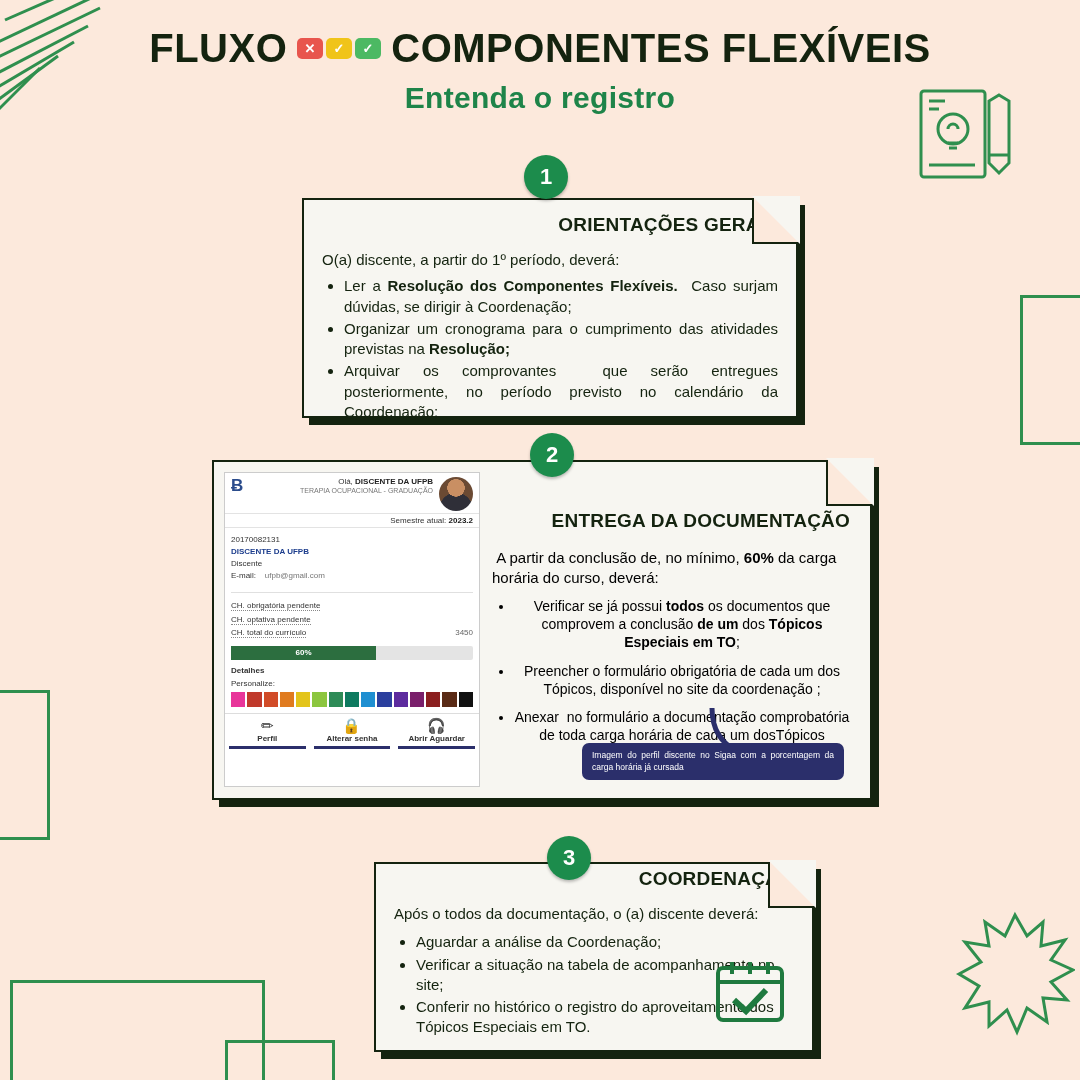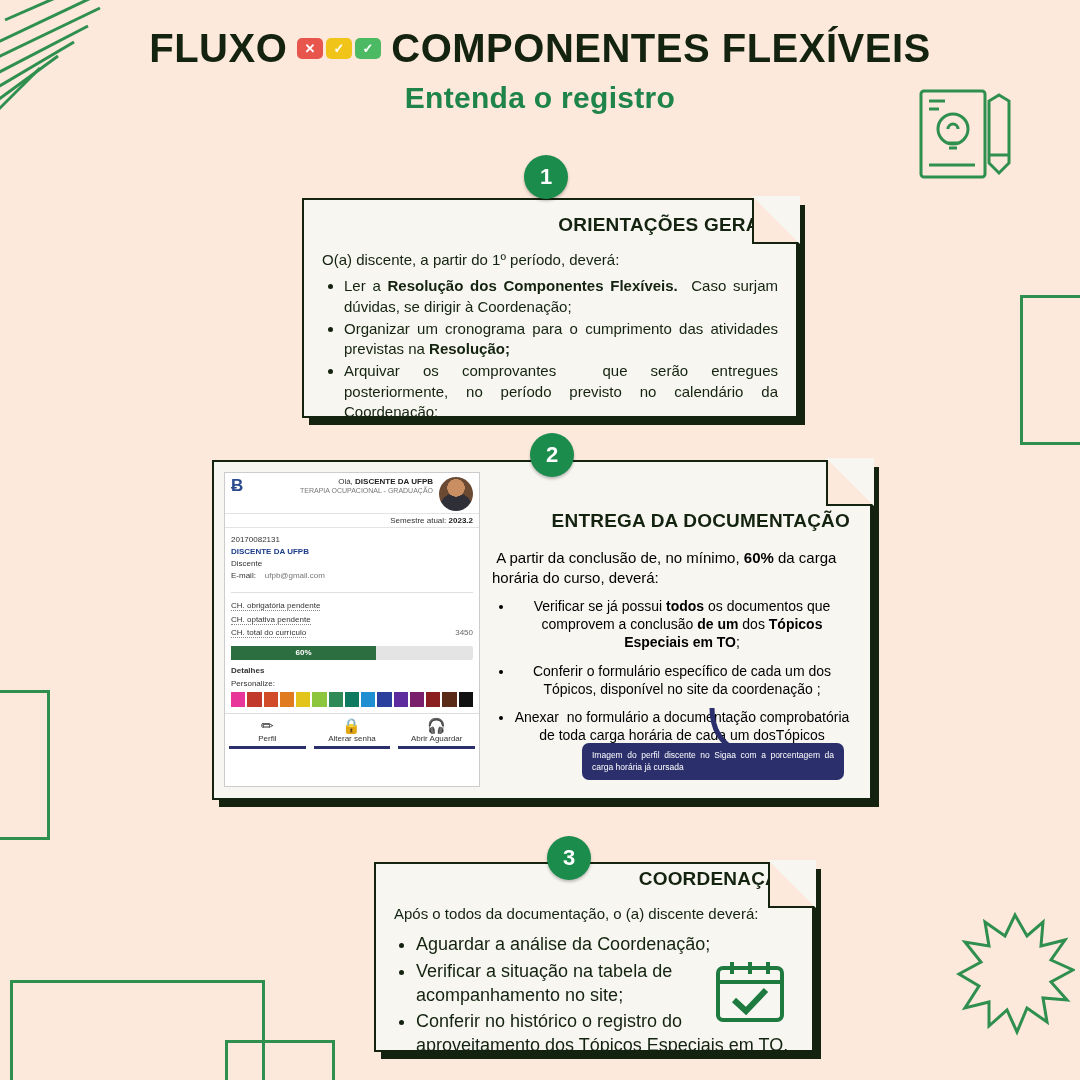--- a/index.html
+++ b/index.html
@@ -112,39 +112,39 @@
   .sig-ch .val { float: right; color: #666; }
   .sig-bar { margin: 4px 6px; height: 14px; background: #e4e4e4; border-radius: 2px; position: relative; }
   .sig-bar .fill { position: absolute; left: 0; top: 0; bottom: 0; width: 60%; background: #2c6e3f;
         color: #fff; font-size: 8px; display: flex; align-items: center; justify-content: center; font-weight: bold;}
   .sig-lbl { padding: 2px 6px; font-weight: bold; color: #333; }
   .sig-sw { display: flex; gap: 2px; padding: 2px 6px; }
   .sig-sw i { width: 16px; height: 15px; display: block; }
   .sig-actions { display: flex; border-top: 1px solid #ddd; margin-top: 4px; }
   .sig-act { flex: 1; text-align: center; padding: 4px 0 2px 0; }
   .sig-act .ico { font-size: 15px; line-height: 1.1; }
-  .sig-act .cap { font-size: 8px; color: #333; }
+  .sig-act .cap { font-size: 8px; color: #333; font-weight: bold; }
   .sig-act .bar2 { height: 3px; background: #2b2f6b; margin: 3px 4px 0 4px; }
 
   .card2-right { flex: 1; padding: 8px 10px 8px 12px; position: relative; }
   .card2-right .card-title { font-size: 19px; margin-top: 30px; }
   .card2-right .intro { font-size: 15px; margin-top: 16px; line-height: 1.3; }
   .card2-right ul.bullets { margin-top: 10px; font-size: 14px; text-align: center; }
   .card2-right ul.bullets li { margin-bottom: 10px; line-height: 1.3; }
   .callout {
     position: absolute; right: 16px; bottom: 8px; width: 262px;
     background: #2b2f6b; color: #fff; border-radius: 7px;
     font-size: 8.5px; padding: 7px 10px; text-align: justify; line-height: 1.35;
   }
   .arrow-svg { position: absolute; left: 228px; bottom: 14px; }
 
   
   #card3 { left: 374px; top: 862px; width: 440px; height: 190px; padding: 4px 18px; }
   #card3 .intro { margin-top: 14px; font-size: 15px; }
-  #card3 ul.bullets { margin-top: 8px; font-size: 18px; }
+  #card3 ul.bullets { margin-top: 8px; font-size: 15px; }
   .cal-icon { position: absolute; right: 24px; bottom: 24px; }
 </style>
 </head>
 <body>
 
 <svg class="deco deco-burst-tl" viewBox="0 0 210 190">
   <g stroke="#2f8f4e" stroke-width="3" fill="none">
     <path d="M140 14 L35 60"></path>
       <path d="M138 30 L28 82"></path>
     <path d="M130 48 L22 100"></path>
@@ -275,21 +275,21 @@
         <div class="bar2"></div>
       </div>
     </div>
   </div>
 
   <div class="card2-right">
     <div class="card-title">ENTREGA DA DOCUMENTAÇÃO</div>
     <div class="intro">&nbsp;A partir da conclusão de, no mínimo, <b>60%</b> da carga horária do curso, deverá:</div>
     <ul class="bullets">
       <li>Verificar se já possui <b>todos</b> os documentos que comprovem a conclusão <b>de um</b> dos <b>Tópicos Especiais em TO</b>;</li>
-      <li>Conferir o formulário específico de cada um dos Tópicos, disponível no site da coordenação ;</li>
+      <li>Preencher o formulário obrigatória de cada um dos Tópicos, disponível no site da coordenação ;</li>
       <li>Anexar&nbsp; no formulário a documentação comprobatória de toda carga horária de cada um dosTópicos seguindo a formatação exigida.</li>
     </ul>
     <svg class="arrow-svg" width="110" height="70" viewBox="0 0 110 70">
       <path d="M4 4 C 4 48, 44 60, 92 52" stroke="#2b2f6b" stroke-width="5" fill="none"></path>
       <path d="M92 52 L74 44 L80 60 Z" fill="#2b2f6b"></path>
     </svg>
     <div class="callout">Imagem do perfil discente no Sigaa com a porcentagem  da carga horária já cursada</div>
   </div>
 </div>
 

